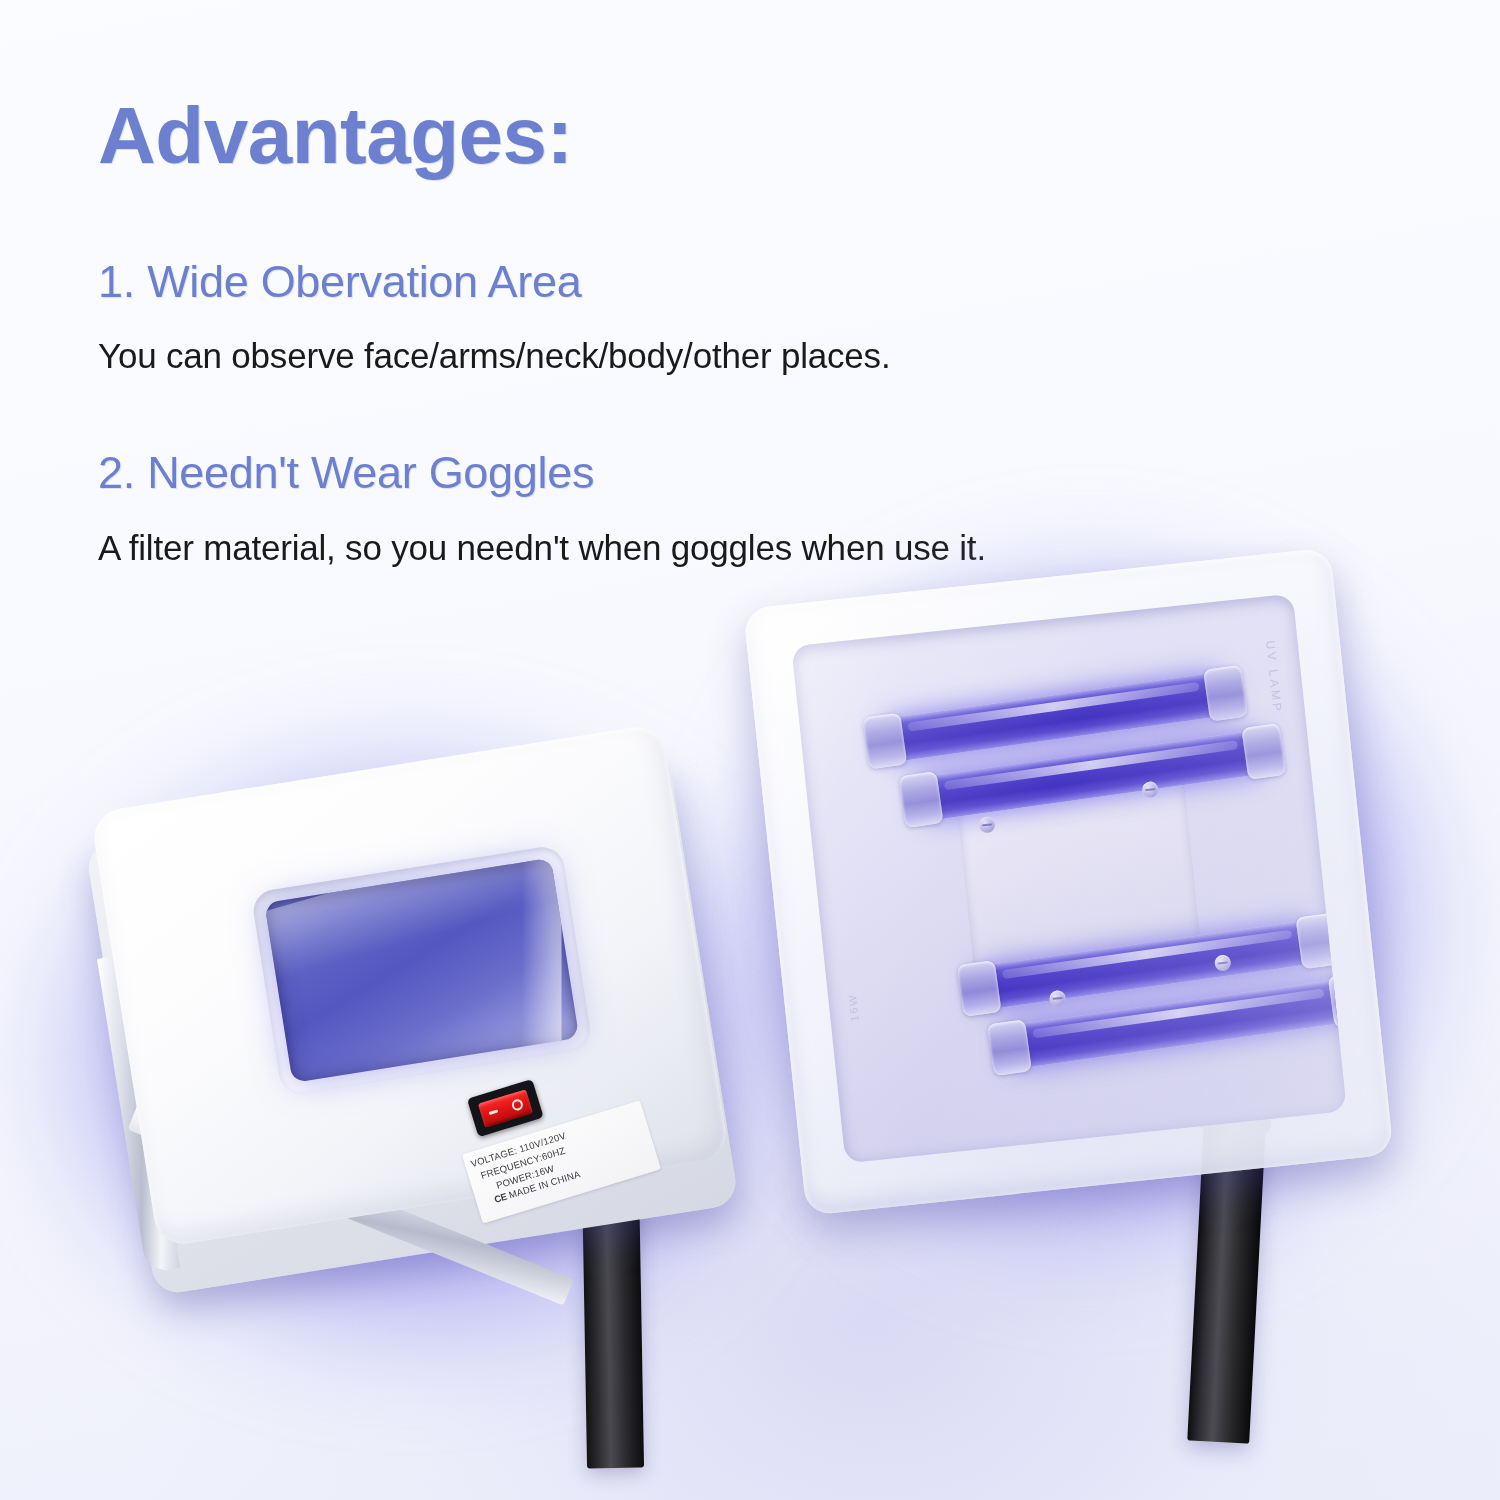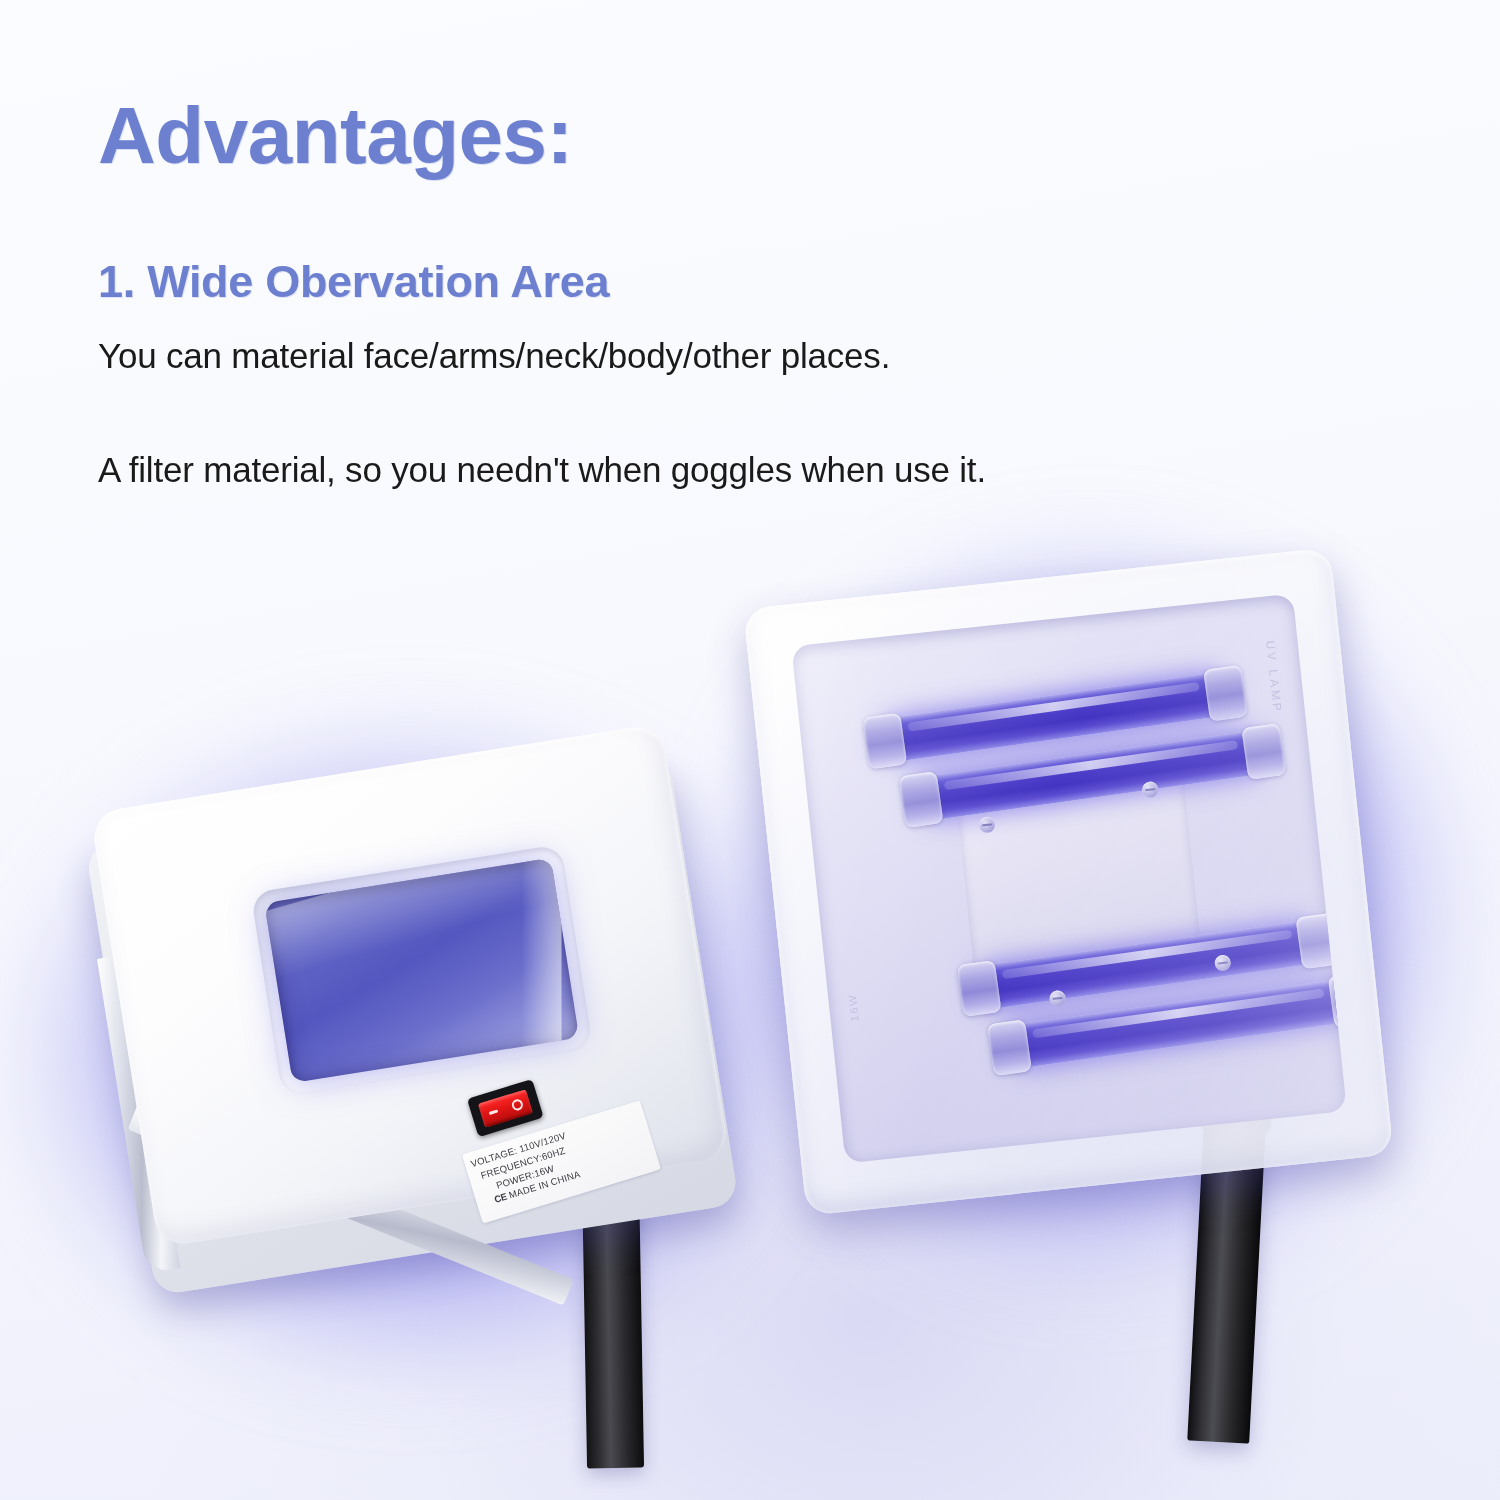--- a/index.html
+++ b/index.html
@@ -31,21 +31,21 @@
     font-weight: bold;
     color: #6d80d0;
     letter-spacing: -0.5px;
     line-height: 1.0;
     margin: 0 0 82px 0;
     text-shadow: 1px 1px 0 rgba(109,128,208,0.25);
   }
   .adv-section { margin-bottom: 72px; }
   .adv-heading {
     font-size: 45px;
-    font-weight: bold;
+    font-weight: normal;
     color: #6d80d0;
     line-height: 1.05;
     margin: 0 0 30px 0;
     letter-spacing: -0.3px;
     text-shadow: 1px 1px 0 rgba(109,128,208,0.2);
   }
   .adv-body {
     font-size: 35px;
     font-weight: normal;
     color: #1a1a1a;
@@ -407,24 +407,25 @@
 <body>
 
 <div id="page">
 
   <div class="text-block">
 
     <h1 class="main-title">Advantages:</h1>
 
     <div class="adv-section">
       <h2 class="adv-heading">1. Wide Obervation Area</h2>
-      <p class="adv-body">You can material face/arms/neck/body/other places.</p>
+      <p class="adv-body">You can observe face/arms/neck/body/other places.</p>
     </div>
 
     <div class="adv-section">
+      <h2 class="adv-heading">2. Needn't Wear Goggles</h2>
       <p class="adv-body">A filter material, so you needn't when goggles when use it.</p>
     </div>
 
   </div>
 
   <div class="stage">
 
     <div class="glow glow-left"></div>
     <div class="glow glow-right"></div>
 

